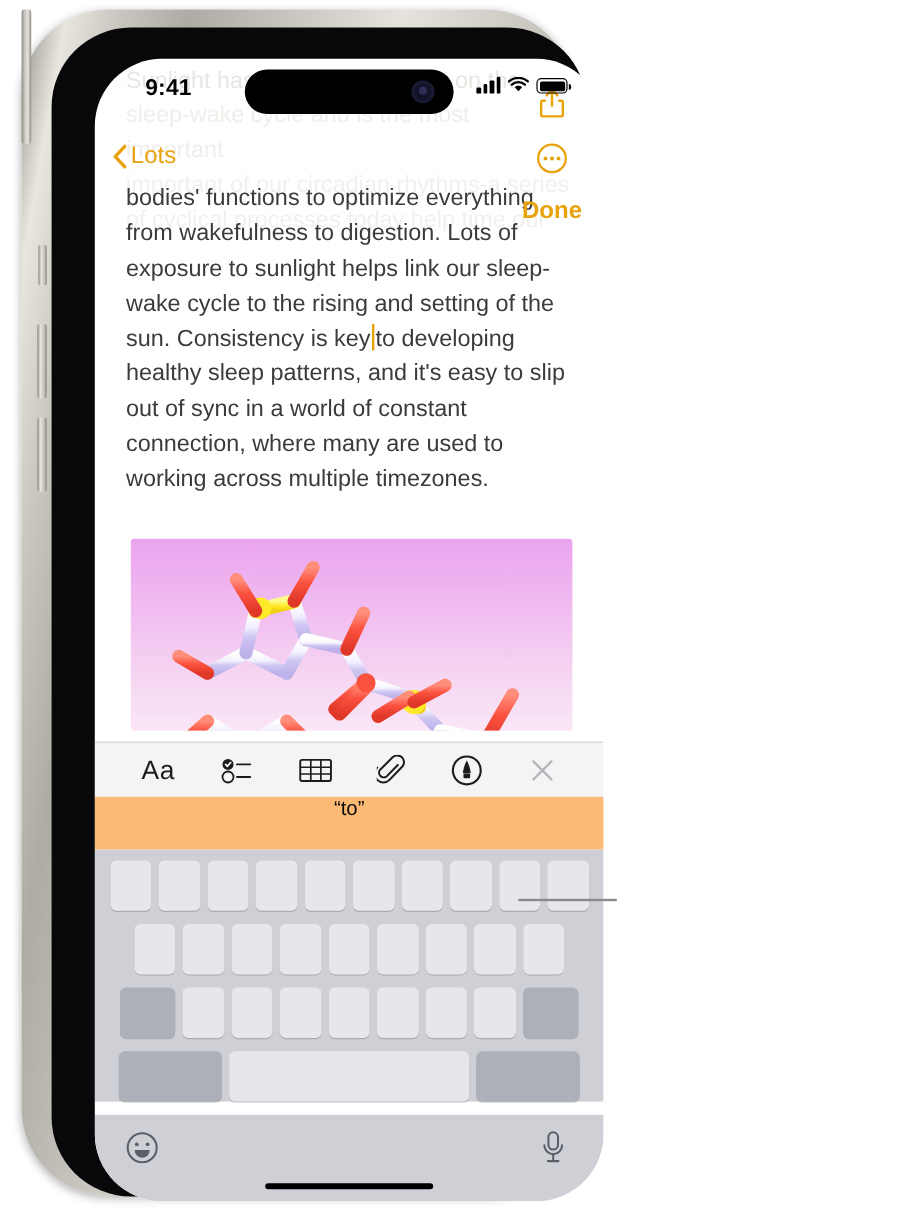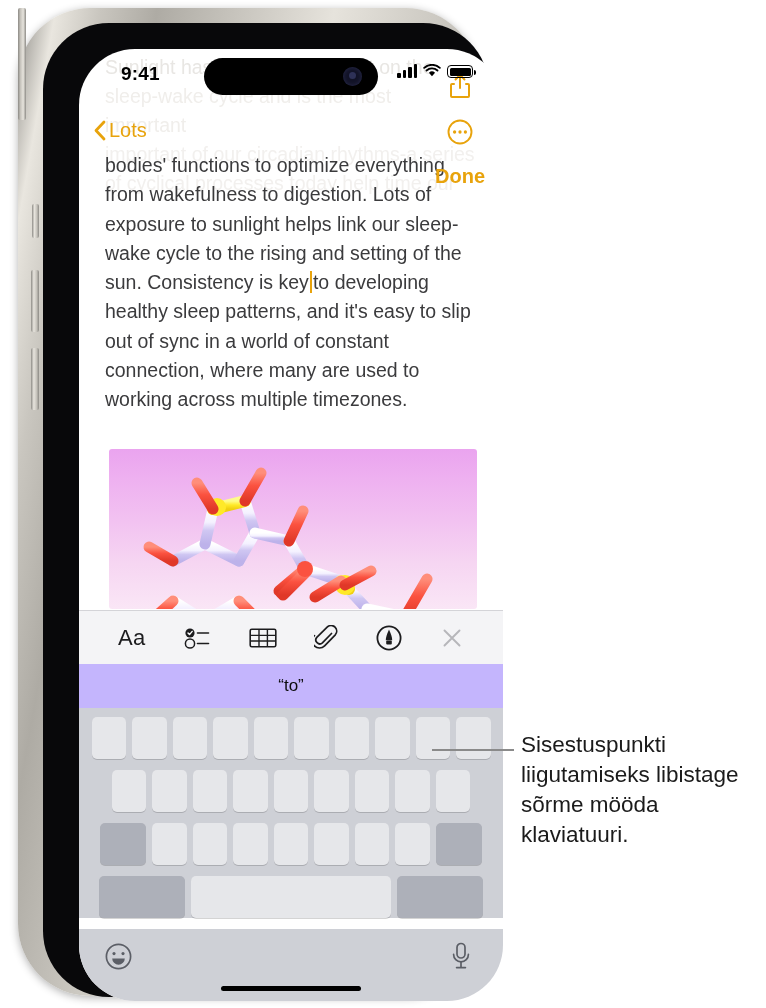--- a/index.html
+++ b/index.html
@@ -83,27 +83,27 @@
 
   
   .note-img{ position:absolute; left:30px; top:400px; width:368px; height:160px;
     border-radius:3px; overflow:hidden; z-index:6;
     background:linear-gradient(180deg,#eaa4ef 0%,#eeb0f0 18%,#f2c2f1 45%,#f6d6f2 72%,#fae6f6 100%); }
   .note-img svg{ display:block; width:100%; height:100%; }
 
   
   .kb-wrap{ position:absolute; left:0; bottom:0; width:424px; z-index:20; }
 
-  .kb-toolbar{ height:54px; background:#F4F4F6; display:flex; align-items:center;
+  .kb-toolbar{ height:46px; background:#F4F4F6; display:flex; align-items:center;
     justify-content:space-around; padding:0 20px;
     border-top:.5px solid #d4d4d8; }
   .kb-toolbar .ti{ cursor:pointer; display:flex; align-items:center; justify-content:center; }
   .ti-aa{ font-size:22px; color:#1c1c1e; letter-spacing:.5px; }
 
-  .kb-predict{ height:44px; background:#c4b5fd; display:flex; align-items:center; }
+  .kb-predict{ height:44px; background:#fdba74; display:flex; align-items:flex-start; }
   .kb-predict .pcell{ flex:1; display:flex; align-items:center; justify-content:center;
     font-size:17px; color:#0b0b0c; cursor:pointer; }
   .kb-predict .pcell + .pcell{ border-left:1px solid #b8bac1; }
 
   .kb-keys{ background:#CED0D6; padding:9px 3px 0 3px; }
   .krow{ display:flex; justify-content:center; gap:6px; margin-bottom:11px; }
   .key{ background:#E6E7EA; border-radius:5px; height:42px; cursor:pointer;
     box-shadow:0 1px 0 rgba(0,0,0,.17); }
   .r1 .key{ width:34.5px; }
   .r2 .key{ width:34.5px; }
@@ -373,15 +373,14 @@
             </span>
             <div class="home-ind"></div>
           </div>
 
         </div>
       </div>
     </div>
   </div>
 
   <div class="leader"></div>
-  <div class="callout">Sisestuspunkti liigutamiseks libistage sõrme mööda klaviatuuri.</div>
 
 </div>
 
 </body></html>

